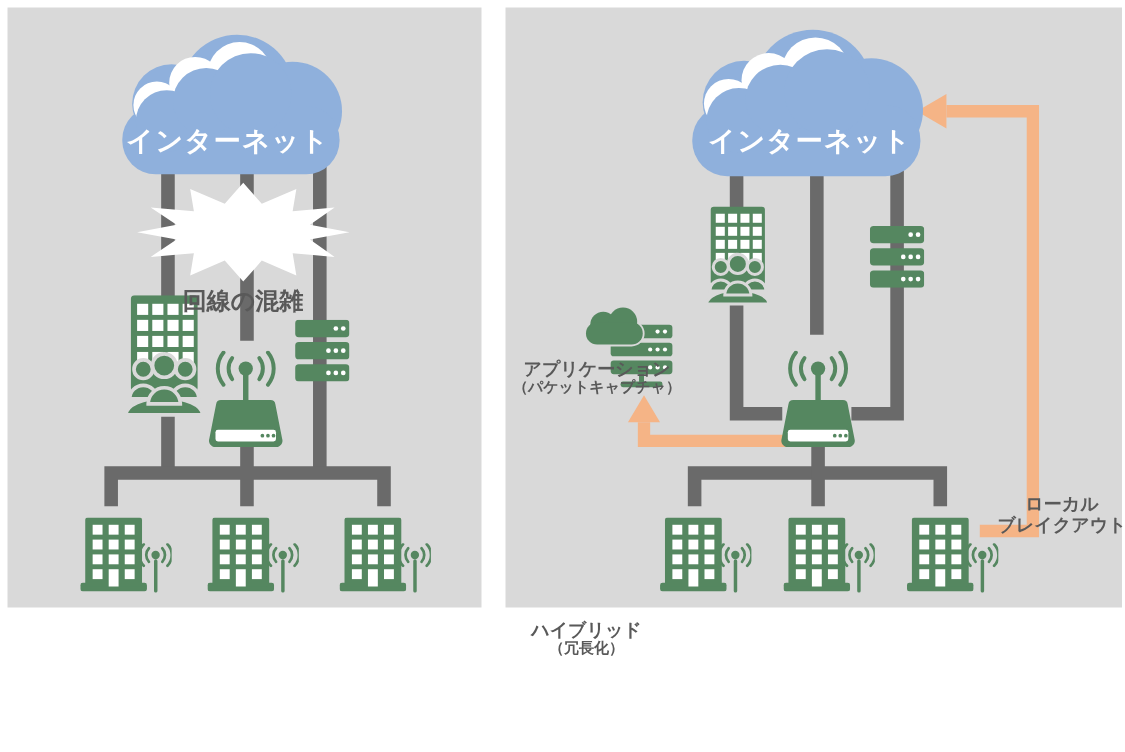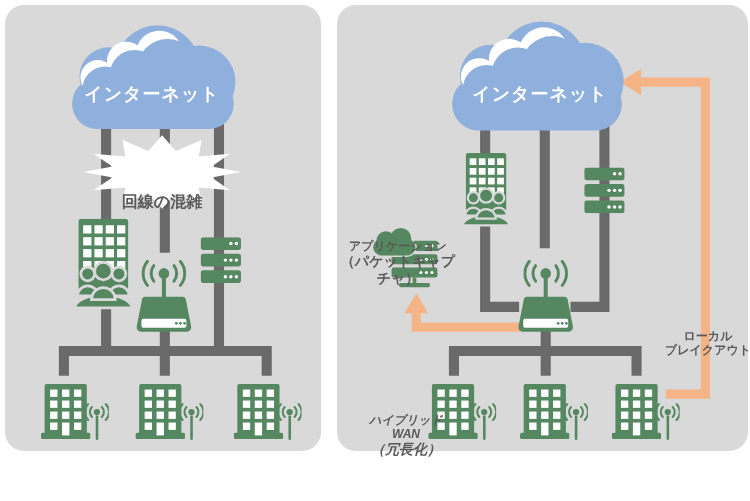--- a/index.html
+++ b/index.html
@@ -3,34 +3,34 @@
 <meta charset="utf-8">
 <style>
   :root{
     --page-bg:#ffffff; --panel-bg:#d9d9d9; --line-gray:#6a6a6a;
     --green:#558760; --cloud-blue:#8fb0dc; --orange:#f5b486;
     --label-gray:#595959; --cloud-text:#ffffff;
   }
   *{margin:0;padding:0;box-sizing:border-box;}
   body{width:750px;height:501px;background:var(--page-bg);
        font-family:"Liberation Sans",sans-serif;position:relative;overflow:hidden;}
-  .panel{position:absolute;top:5px;height:446px;background:var(--panel-bg);border-radius:19px;}
+  .panel{position:absolute;top:5px;height:400px;background:var(--panel-bg);border-radius:0;}
   .panel-left{left:5px;width:316px;}
   .panel-right{left:337px;width:411px;}
   .diagram{position:absolute;left:0;top:0;width:100%;height:100%;}
   .fg{fill:var(--green);} .fb{fill:var(--cloud-blue);} .fw{fill:#ffffff;} .fo{fill:var(--orange);}
   .gline{stroke:var(--line-gray);stroke-width:11;fill:none;}
   .oline{stroke:var(--orange);stroke-width:10;fill:none;}
   .bgstroke{stroke:var(--panel-bg);stroke-width:3;}
   .garc{stroke:var(--green);fill:none;stroke-linecap:round;}
   .lbl{position:absolute;font-weight:bold;color:var(--label-gray);text-align:center;line-height:1.18;}
   .cloud-lbl{font-size:18px;color:var(--cloud-text);letter-spacing:1px;}
   .burst-lbl{font-size:16px;margin-top:16px;}
   .side-lbl{font-size:12px;margin-top:36px;}
-  .side-lbl .small{font-size:14px;}
+  .side-lbl .small{font-size:10px;}
 </style>
 </head>
 <body>
 
 <svg width="0" height="0" style="position:absolute" aria-hidden="true">
   <defs>
     <symbol id="icon-building" viewBox="0 0 54 60">
       <rect class="fg" x="0" y="53" width="54" height="7" rx="2"></rect>
       <rect class="fg" x="4" y="0" width="46" height="56" rx="2"></rect>
       <rect class="fw" x="10" y="6" width="8" height="8"></rect>
@@ -212,23 +212,22 @@
     <use href="#icon-antenna" x="329" y="434" width="26" height="40"></use>
   </svg>
 
   <div class="lbl cloud-lbl" style="left:113px;top:79px;width:180px;">インターネット</div>
 
   <div class="lbl side-lbl" style="left:0px;top:198px;width:122px;">
     <div>アプリケーション</div>
     <div class="small">（パケットキャプチャ）</div>
   </div>
 
-  <div class="lbl side-lbl" style="left:15px;top:372px;width:108px;font-style:italic;">
+  <div class="lbl side-lbl" style="left:0px;top:372px;width:108px;">
     <div>ハイブリッド</div>
-    <div>WAN</div>
     <div class="small">（冗長化）</div>
   </div>
 
   <div class="lbl side-lbl" style="left:312px;top:288px;width:118px;">
     <div>ローカル</div>
     <div>ブレイクアウト</div>
   </div>
 </section>
 
 </body></html>

